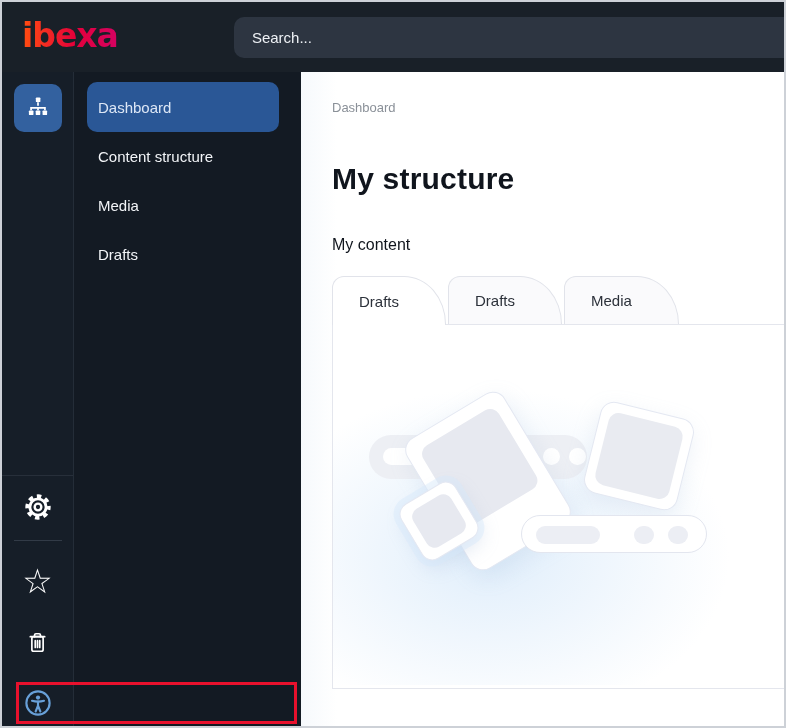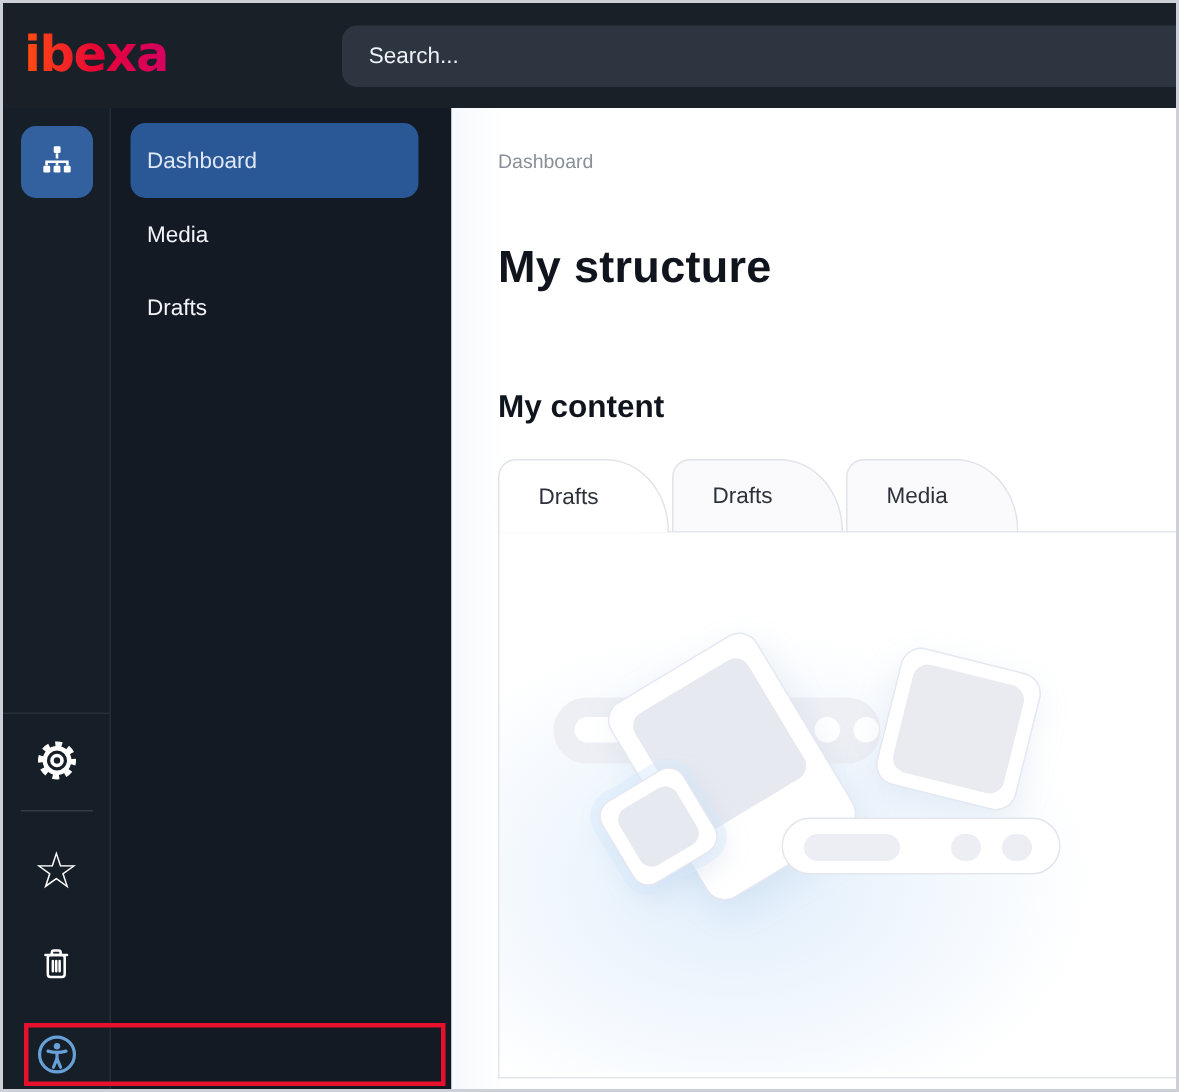--- a/index.html
+++ b/index.html
@@ -9,21 +9,21 @@
   .app {
     position:relative; width:786px; height:728px;
     border:2px solid #cdd1d7; background:#fff; overflow:hidden;
     display:grid; grid-template-columns:72px 227px 1fr; grid-template-rows:70px 1fr;
   }
 
   
   .topbar {
     grid-column:1/4; grid-row:1;
     background:#192028; display:flex; align-items:center;
-    padding-left:14px; overflow:hidden;
+    padding-left:20px; overflow:hidden;
   }
   .logo {
     font-family:"DejaVu Sans", sans-serif;
     font-weight:bold; font-size:33px; letter-spacing:-1px; line-height:1;
     background:linear-gradient(90deg,#ff4713 5%, #e4003a 55%, #d6025e 95%);
     -webkit-background-clip:text; background-clip:text; color:transparent;
     padding-bottom:4px; user-select:none;
   }
   .focus-pill {
     margin-left:16px; height:27px; padding:0 15px;
@@ -78,21 +78,21 @@
   }
 
   
   .main {
     grid-column:3; grid-row:2; position:relative; overflow:hidden;
     background:linear-gradient(90deg,#f6f9fc 0px,#ffffff 36px);
     padding:0 0 0 31px;
   }
   .breadcrumb { margin-top:28px; font-size:13px; color:#8a9098; }
   .page-title { margin-top:47px; font-size:30px; font-weight:bold; color:#10151d; letter-spacing:.2px; }
-  .section-title { margin-top:64px; font-size:21px; font-weight:bold; color:#10151d; }
+  .section-title { margin-top:40px; font-size:16px; font-weight:normal; color:#10151d; }
 
   .tabs { display:flex; align-items:flex-start; margin-top:22px; position:relative; z-index:3; }
   .tab {
     position:relative; height:48px; padding:0 46px 0 26px; margin-right:2px;
     background:#fafafc; border:1px solid #e1e3ea; border-bottom:none;
     border-radius:12px 0 0 0; border-top-right-radius:42px 48px;
     display:flex; align-items:center; font-size:15px; color:#2c313a; cursor:pointer;
     white-space:nowrap;
   }
   .tab.active { background:#fff; height:49px; margin-bottom:-1px; z-index:4; }
@@ -203,20 +203,23 @@
         </span>
       </button>
     </div>
   </nav>
 
   <nav class="menu-panel">
     <div class="menu-item active">
       <span>Dashboard</span>
     </div>
     <div class="menu-item">
+      <span>Content structure</span>
+    </div>
+    <div class="menu-item">
       <span>Media</span>
     </div>
     <div class="menu-item">
       <span>Drafts</span>
     </div>
   </nav>
 
   <main class="main">
     <div class="breadcrumb">Dashboard</div>
     <h1 class="page-title">My structure</h1>

